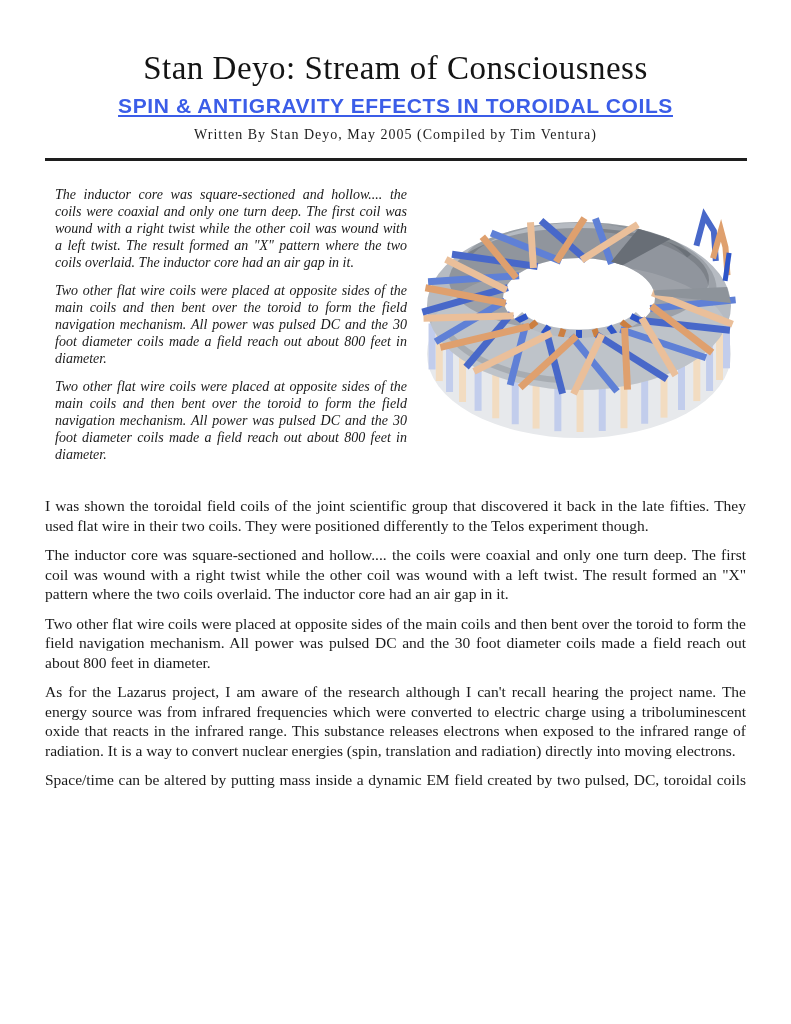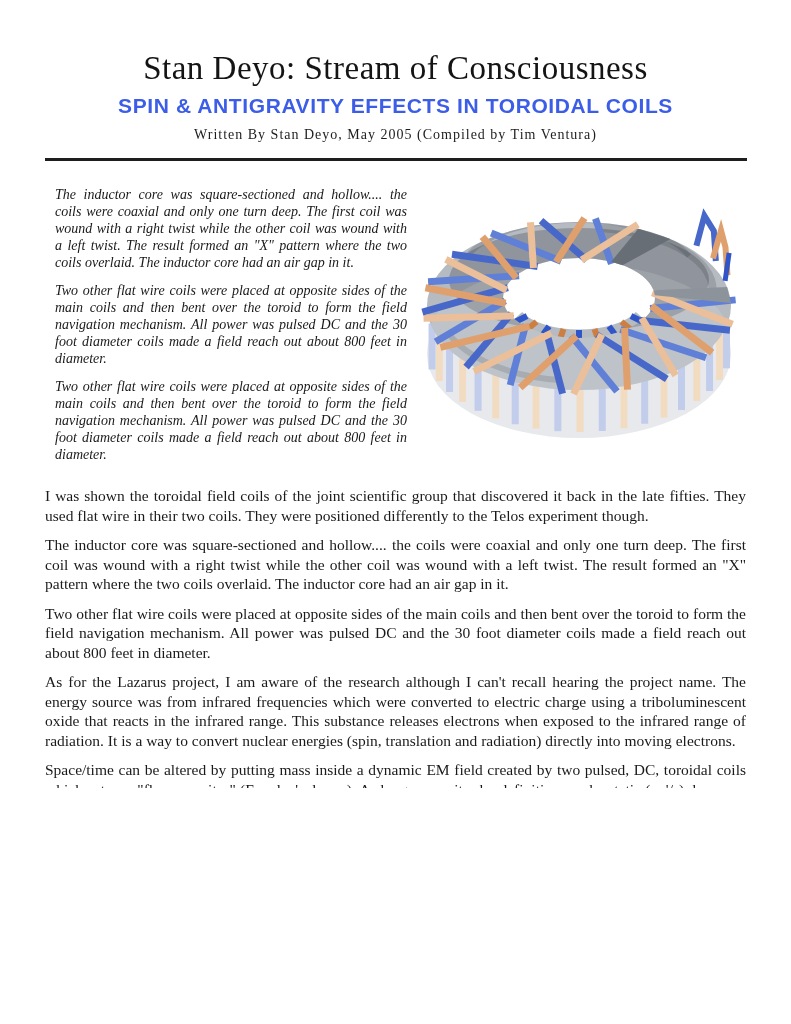--- a/index.html
+++ b/index.html
@@ -26,40 +26,40 @@
   .quote{
     position:absolute;top:2px;left:10px;width:352px;
     font-style:italic;font-size:14px;line-height:17px;text-align:justify;
     color:#191919;
   }
   .quote p{margin:0 0 11px;}
   .figure{position:absolute;top:0;right:-8px;width:345px;height:285px;}
   .figure svg{display:block;width:345px;height:285px;}
   
   .bodytext{
-    margin:0 45px;font-size:15.5px;line-height:19.5px;text-align:justify;
+    margin:10px 45px;font-size:15.5px;line-height:19.5px;text-align:justify;
     color:#1a1a1a;
   }
   .bodytext p{margin:0 0 10px;}
   
   footer{
     position:absolute;left:45px;right:45px;top:948px;
     display:flex;justify-content:space-between;
     font-family:"Liberation Sans", sans-serif;font-style:italic;
     font-size:21px;padding:0 55px 0 66px;
   }
 </style>
 </head>
 <body>
 
 <div class="page">
 
   <header>
     <h1 class="title">Stan Deyo: Stream of Consciousness</h1>
-    <h2 class="subtitle" style="color: rgb(59, 93, 232);">SPIN &amp; ANTIGRAVITY EFFECTS IN TOROIDAL COILS</h2>
+    <h2 class="subtitle" style="color: rgb(59, 93, 232); text-decoration: underline;">SPIN &amp; ANTIGRAVITY EFFECTS IN TOROIDAL COILS</h2>
     <div class="byline">Written By Stan Deyo, May 2005 (Compiled by Tim Ventura)</div>
     <div class="rule"></div>
   </header>
 
   <section class="top">
     <div class="quote">
       <p>The inductor core was square-sectioned and hollow.... the coils were coaxial and only one turn deep. The first coil was wound with a right twist while the other coil was wound with a left twist. The result formed an "X" pattern where the two coils overlaid. The inductor core had an air gap in it.</p>
       <p>Two other flat wire coils were placed at opposite sides of the main coils and then bent over the toroid to form the field navigation mechanism.  All power was pulsed DC and the 30 foot diameter coils made a field reach out about 800 feet in diameter.</p>
       <p>Two other flat wire coils were placed at opposite sides of the main coils and then bent over the toroid to form the field navigation mechanism.  All power was pulsed DC and the 30 foot diameter coils made a field reach out about 800 feet in diameter.</p>
     </div>

